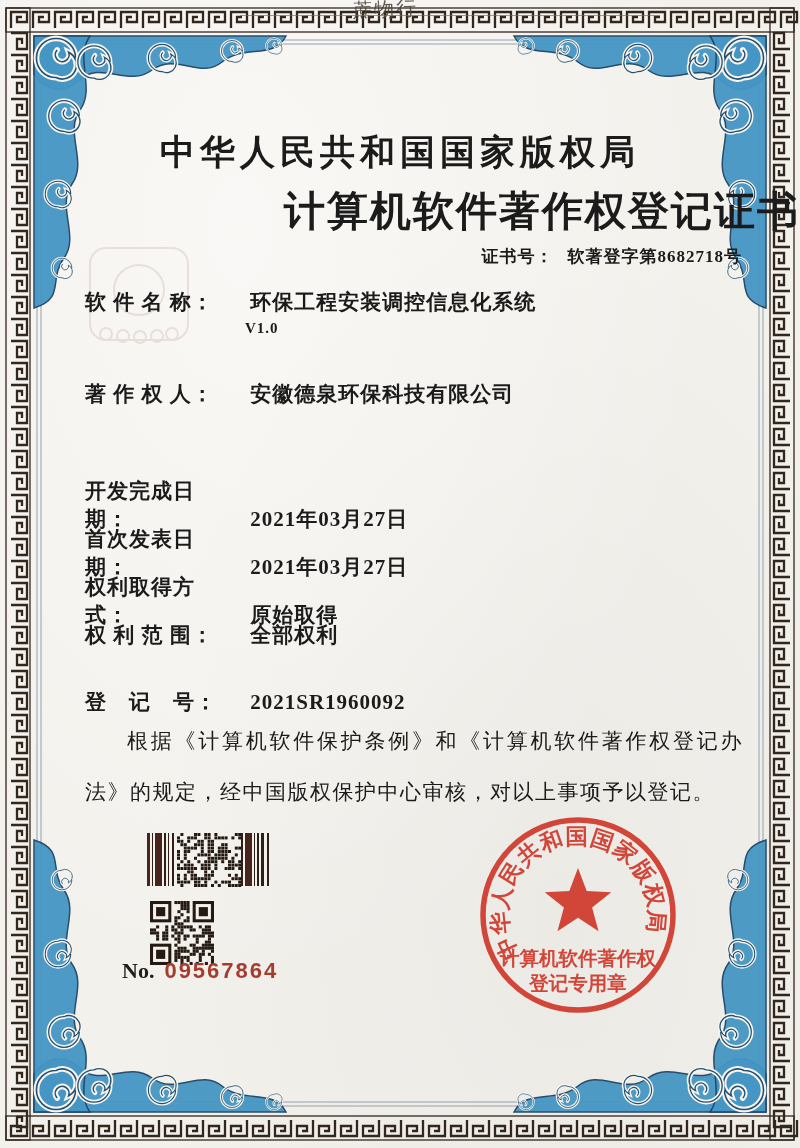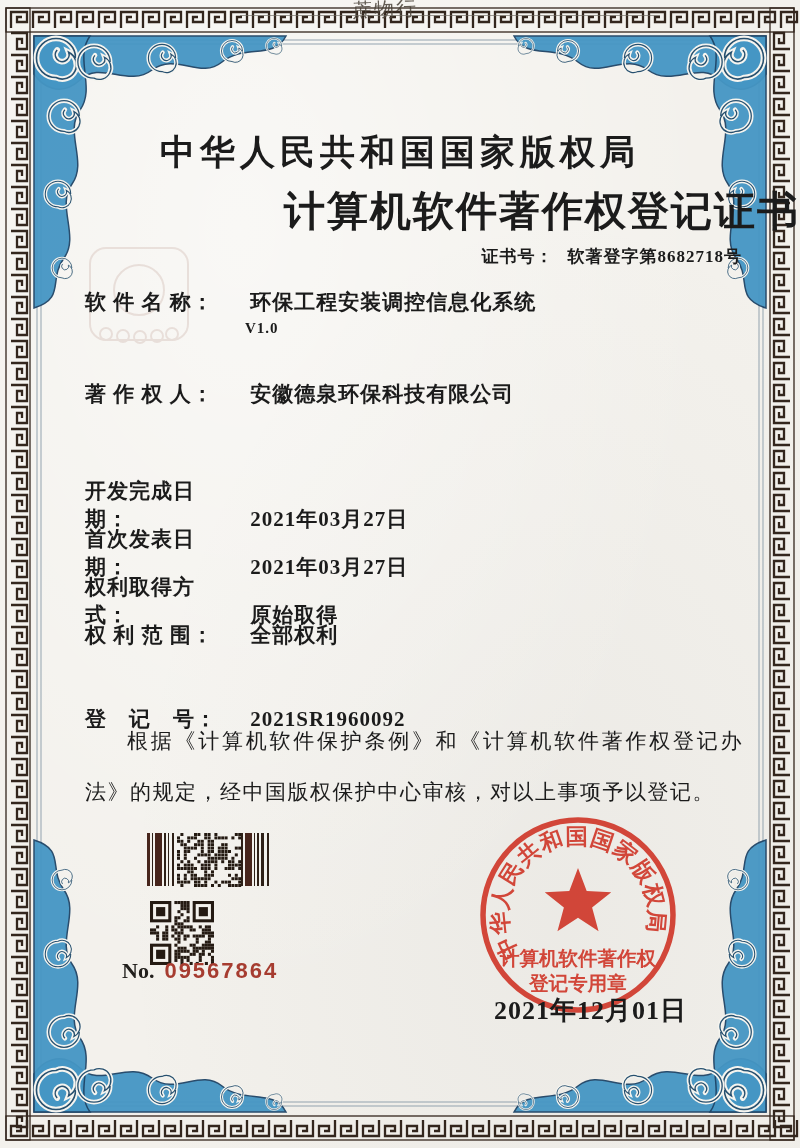--- a/index.html
+++ b/index.html
@@ -357,21 +357,21 @@
   <div class="abs field" style="top:621px">
     <span class="flabel">权 利 范 围：</span>
     <span class="fvalue">全部权利</span>
   </div>
 
   <div class="abs field" style="top:573px">
     <span class="flabel">权利取得方式：</span>
     <span class="fvalue">原始取得</span>
   </div>
 
-  <div class="abs field" style="top:705px">
+  <div class="abs field" style="top:688px">
     <span class="flabel">登　记　号：</span>
     <span class="fvalue">2021SR1960092</span>
   </div>
 
   <div class="abs statement">根据《计算机软件保护条例》和《计算机软件著作权登记办法》的规定，经中国版权保护中心审核，对以上事项予以登记。</div>
 
   <svg class="abs barcode-wrap" width="126" height="54" viewBox="0 0 126 54">
       <g id="barcode-g">
         <rect x="0" y="0" width="3" height="53" fill="#47251c"></rect>
         <rect x="5" y="0" width="1" height="53" fill="#2e2017"></rect>
@@ -710,15 +710,14 @@
         <text font-size="22.5" font-weight="bold" fill="#d03a2c" letter-spacing="1" font-family="Liberation Serif, DejaVu Serif, serif">
           <textPath href="#arcp" startOffset="50%" text-anchor="middle">中华人民共和国国家版权局</textPath>
         </text>
       </g>
       <polygon fill="#d03a2c" transform="translate(0,-12) scale(1.06)" points="0,-33 8.2,-11.3 31.4,-10.2 13.3,4.3 19.4,26.7 0,14 -19.4,26.7 -13.3,4.3 -31.4,-10.2 -8.2,-11.3"></polygon>
       <text x="0" y="50" text-anchor="middle" font-size="19.5" font-weight="bold" fill="#d03a2c" font-family="Liberation Serif, DejaVu Serif, serif">计算机软件著作权</text>
       <text x="0" y="75" text-anchor="middle" font-size="19.5" font-weight="bold" fill="#d03a2c" font-family="Liberation Serif, DejaVu Serif, serif">登记专用章</text>
     </g>
   </svg>
 
-  <div class="abs issue-date">2021年12月01日</div>
 
 </div>
 
 </body></html>

